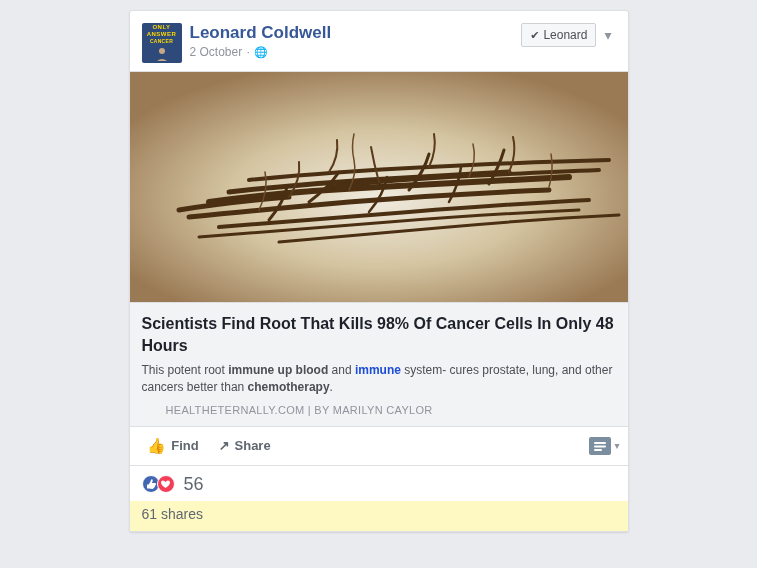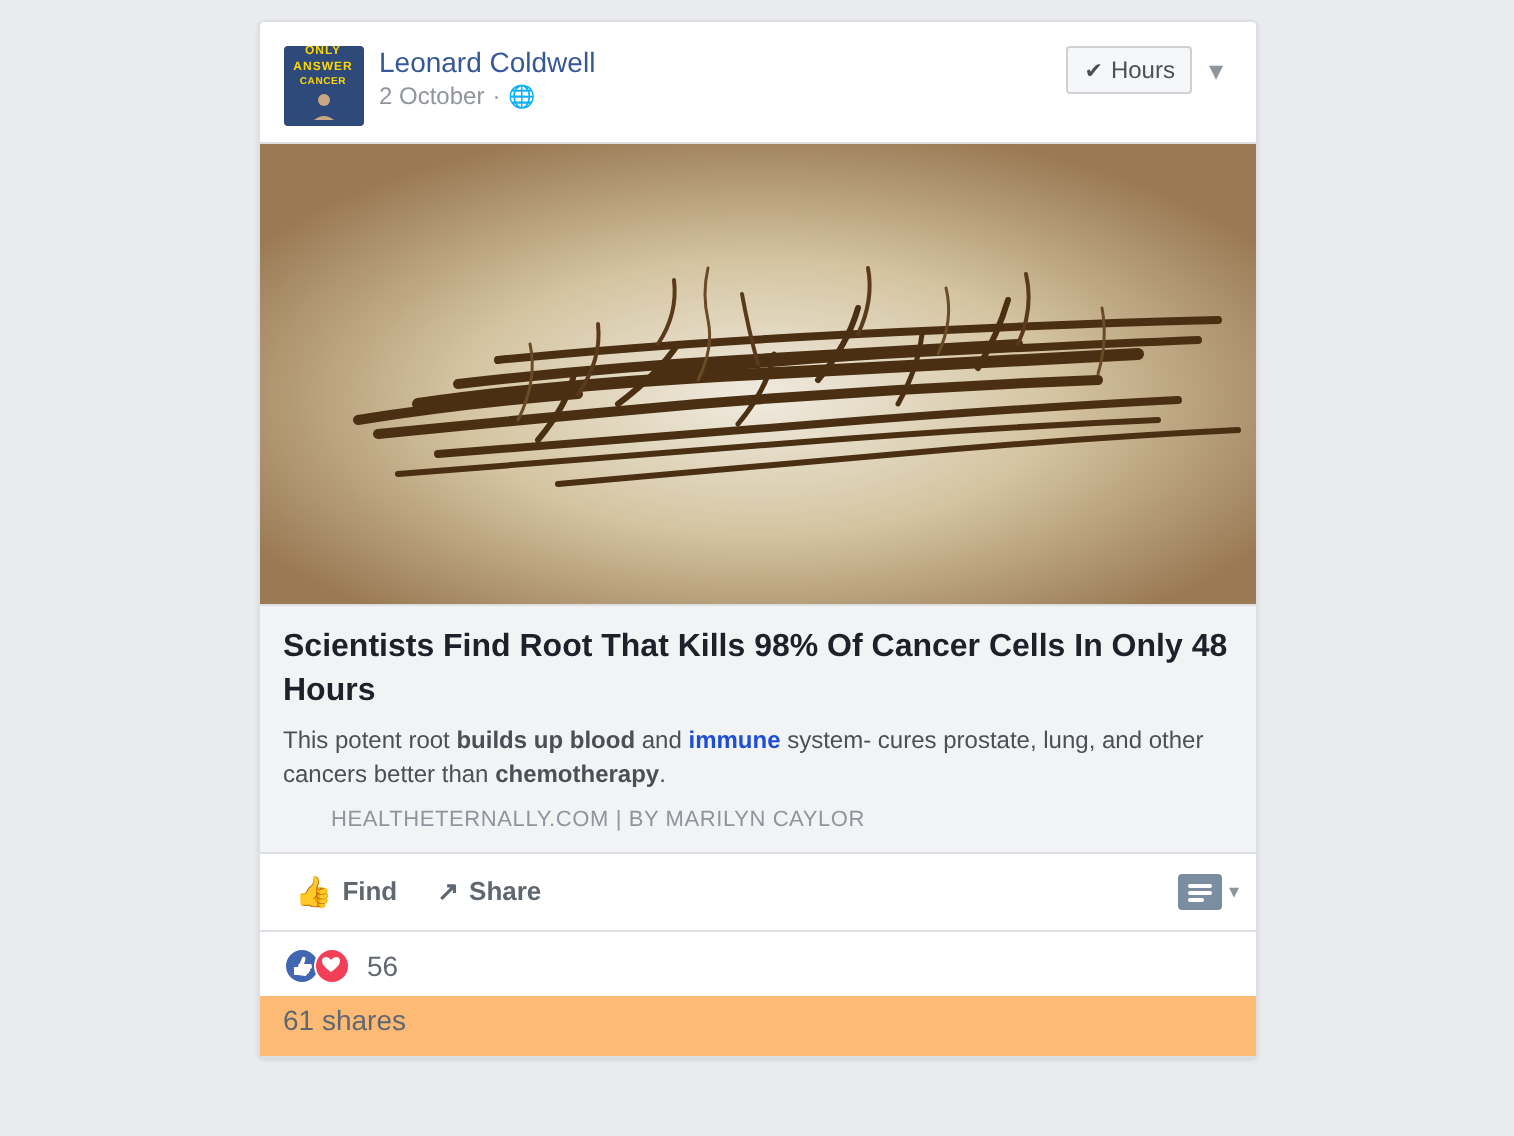--- a/index.html
+++ b/index.html
@@ -50,22 +50,22 @@
       font-size: 7px;
       font-weight: bold;
       text-align: center;
       line-height: 1.1;
     }
     .author-info {
       display: flex;
       flex-direction: column;
     }
     .author-name {
-      font-size: 14px;
-      font-weight: 400;
+      font-size: 17px;
+      font-weight: 700;
       color: #365899;
       cursor: pointer;
     }
     .post-meta {
       font-size: 12px;
       color: #90949c;
       display: flex;
       align-items: flex-end;
       gap: 4px;
       margin-top: 2px;
@@ -234,28 +234,28 @@
       display: flex;
       align-items: center;
       justify-content: center;
       font-size: 12px;
       margin-right: -3px;
       border: 1.5px solid #fff;
     }
     .emoji-like { background: #4267b2; }
     .emoji-love { background: #f33e58; }
     .reaction-count {
-      font-size: 14px;
+      font-size: 18px;
       color: #606770;
       margin-left: 6px;
     }
     
     .post-shares {
       padding: 4px 12px 8px 12px;
-      background: #fdba74;
+      background: #fef9c3;
     }
     .shares-text {
       font-size: 14px;
       color: #606770;
     }
   </style>
 </head>
 <body>
 
 <div class="post-card">
@@ -280,21 +280,21 @@
         <div class="post-meta">
           <span>2 October</span>
           <span>·</span>
           <span class="globe-icon">🌐</span>
         </div>
       </div>
     </div>
     <div class="header-right">
       <button class="follow-btn">
         <span class="follow-check">✔</span>
-        <span>Hours</span>
+        <span>Leonard</span>
       </button>
       <button class="chevron-btn">▾</button>
     </div>
   </div>
 
 
   <div class="post-image-container">
     <div class="post-image">
       <div class="root-visual"></div>
       <div class="root-lines">
@@ -341,21 +341,21 @@
             <path d="M420,115 Q425,98 422,82" stroke-width="1.5" stroke="#6b4a28"></path>
           </g>
         </svg>
       </div>
     </div>
   </div>
 
   <div class="article-card">
     <div class="article-title">Scientists Find Root That Kills 98% Of Cancer Cells In Only 48 Hours</div>
     <div class="article-description">
-      <span>This potent root <span style="font-weight:600;">builds up blood</span> and <span style="font-weight:700; color:#1d4ed8;">immune</span> system- cures prostate, lung, and other cancers better than <span style="font-weight:600;">chemotherapy</span>.</span>
+      <span>This potent root <span style="font-weight:600;">immune up blood</span> and <span style="font-weight:700; color:#1d4ed8;">immune</span> system- cures prostate, lung, and other cancers better than <span style="font-weight:600;">chemotherapy</span>.</span>
     </div>
     <div class="article-source">
       <span>HEALTHETERNALLY.COM</span>
       <span> | </span>
       <span>BY MARILYN CAYLOR</span>
     </div>
   </div>
 
   <div class="post-actions">
     <div class="action-buttons">

